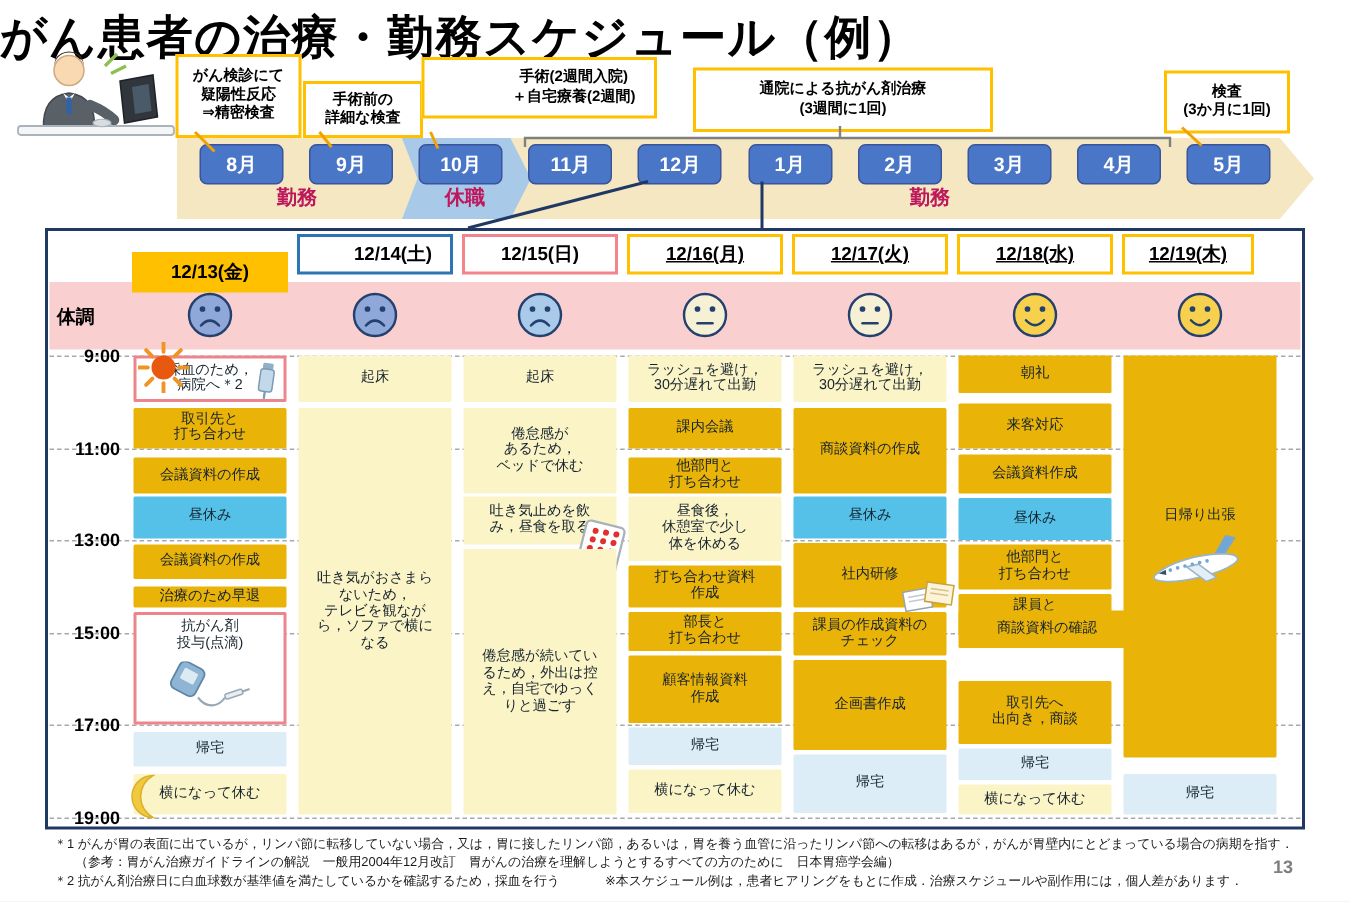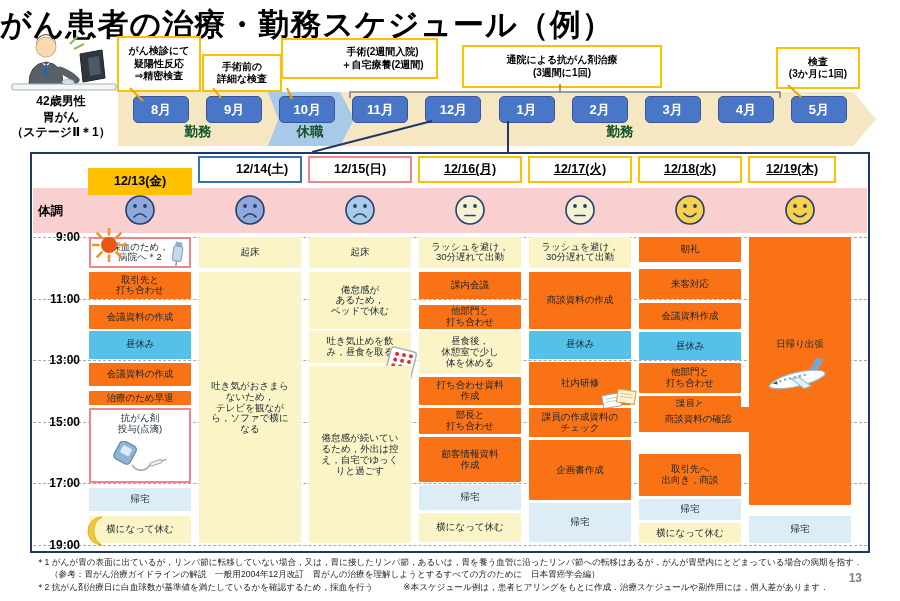--- a/index.html
+++ b/index.html
@@ -9,39 +9,39 @@
   .title{position:absolute;top:4px;left:0;width:100%;text-align:left;
          font-size:31px;font-weight:bold;letter-spacing:1px;color:#000;}
   .patient{position:absolute;left:2px;top:94px;width:118px;text-align:center;
            font-size:12px;font-weight:bold;line-height:1.3;color:#000;}
   .arrow-cream{position:absolute;left:118px;top:92px;width:758px;height:54px;background:#f4e7c2;
                clip-path:polygon(0 0,97% 0,100% 50%,97% 100%,0 100%);}
   .arrow-blue{position:absolute;left:268px;top:92px;width:86px;height:54px;background:#a9c9e9;
               clip-path:polygon(0 0,84% 0,100% 50%,84% 100%,0 100%,12% 50%);}
   .month{position:absolute;top:96px;width:54px;height:25px;background:#4a76c8;border:1px solid #39549b;
          border-radius:5px;color:#fff;font-weight:bold;font-size:13px;display:flex;align-items:center;justify-content:center;z-index:2;}
-  .phase{position:absolute;top:123px;font-weight:bold;font-size:13.5px;text-align:center;color:#14532d;z-index:2;}
+  .phase{position:absolute;top:123px;font-weight:bold;font-size:13.5px;text-align:center;color:#be185d;z-index:2;}
   .callout{position:absolute;background:#fff;border:2px solid #ffc000;display:flex;align-items:center;justify-content:center;
            text-align:center;font-size:10px;font-weight:600;line-height:1.25;white-space:pre-line;z-index:3;color:#000;}
   .tableframe{position:absolute;left:30px;top:152px;width:840px;height:401px;border:2.5px solid #1f3864;
               box-sizing:border-box;background:#fff;}
   .condrow{position:absolute;left:33px;top:188px;width:834px;height:45px;background:#f9cfcf;z-index:1;}
   .condlabel{position:absolute;left:38px;top:203px;font-size:12.5px;font-weight:bold;z-index:2;color:#000;}
   .date{position:absolute;top:156px;height:27px;box-sizing:border-box;display:flex;align-items:center;justify-content:center;
         font-weight:bold;font-size:12.5px;background:#fff;z-index:2;color:#000;}
   .d-gold{background:#ffc000;}
   .d-sat{border:2px solid #2e75b6;padding-left:24px;}
   .d-sun{border:2px solid #f2858b;}
   .d-wk{border:2px solid #ffc000;text-decoration:underline;}
   .face{position:absolute;top:194px;width:32px;height:32px;z-index:2;}
   .tlabel{position:absolute;width:46px;text-align:right;font-size:12px;font-weight:600;z-index:2;color:#000;}
   .dash{position:absolute;left:33px;width:834px;height:0;border-top:1px dashed #a9a9a9;z-index:1;}
   .ev{position:absolute;display:flex;flex-direction:column;align-items:center;justify-content:center;text-align:center;
       font-size:9.5px;line-height:1.14;white-space:pre-line;color:#15232e;z-index:2;padding:1px 2px;box-sizing:border-box;border-radius:1px;}
-  .ev-work{background:#f97316;}
+  .ev-work{background:#eab308;}
   .ev-lunch{background:#55c0e8;}
   .ev-commute{background:#dcedf8;}
   .ev-rest{background:#fbf4c6;}
   .ev-treat{background:#fff;border:2px solid #ee858d;}
   .ovl{position:absolute;left:0;top:0;z-index:3;pointer-events:none;}
   .icon-abs{position:absolute;z-index:4;}
   .notes{position:absolute;left:36px;top:556px;width:832px;font-size:8.6px;line-height:1.45;color:#1a1a1a;}
   .notes .ind{padding-left:14px;}
   .noterow{display:flex;}
   .noterow span + span{margin-left:30px;}
@@ -64,25 +64,20 @@
       <path d="M26,13 A10,10 0 0,1 46,13 Q46,6 41,3.5 Q36,1 31,3.5 Q26,6 26,13 Z" fill="#3a2c20"></path>
       <path d="M19,54 Q18,32 36,30 Q54,32 53,54 Z" fill="#5a6068" stroke="#42484e" stroke-width="1"></path>
       <polygon points="32,30 36,37 40,30 36,33" fill="#fff"></polygon>
       <line x1="36" y1="33" x2="36" y2="44" stroke="#2f62a8" stroke-width="3.5"></line>
       <path d="M50,38 Q60,42 66,48" stroke="#5a6068" stroke-width="7" fill="none" stroke-linecap="round"></path>
       <rect x="2" y="52" width="104" height="6" rx="2" fill="#f4f6f8" stroke="#aab2ba" stroke-width="1.2"></rect>
       <ellipse cx="58" cy="50" rx="6" ry="2.5" fill="#d8dde2" stroke="#aab2ba" stroke-width="0.8"></ellipse>
     </svg>
   </div>
 
-  <div class="patient">
-    <div>42歳男性</div>
-    <div>胃がん</div>
-    <div>（ステージⅡ＊1）</div>
-  </div>
 
   <div class="arrow-cream"></div>
   <div class="arrow-blue"></div>
 
   <div id="timeline">
       <div class="month" style="left: 133px;">8月</div>
       <div class="month" style="left: 206.1px;">9月</div>
       <div class="month" style="left: 279.2px;">10月</div>
       <div class="month" style="left: 352.3px;">11月</div>
       <div class="month" style="left: 425.4px;">12月</div>

